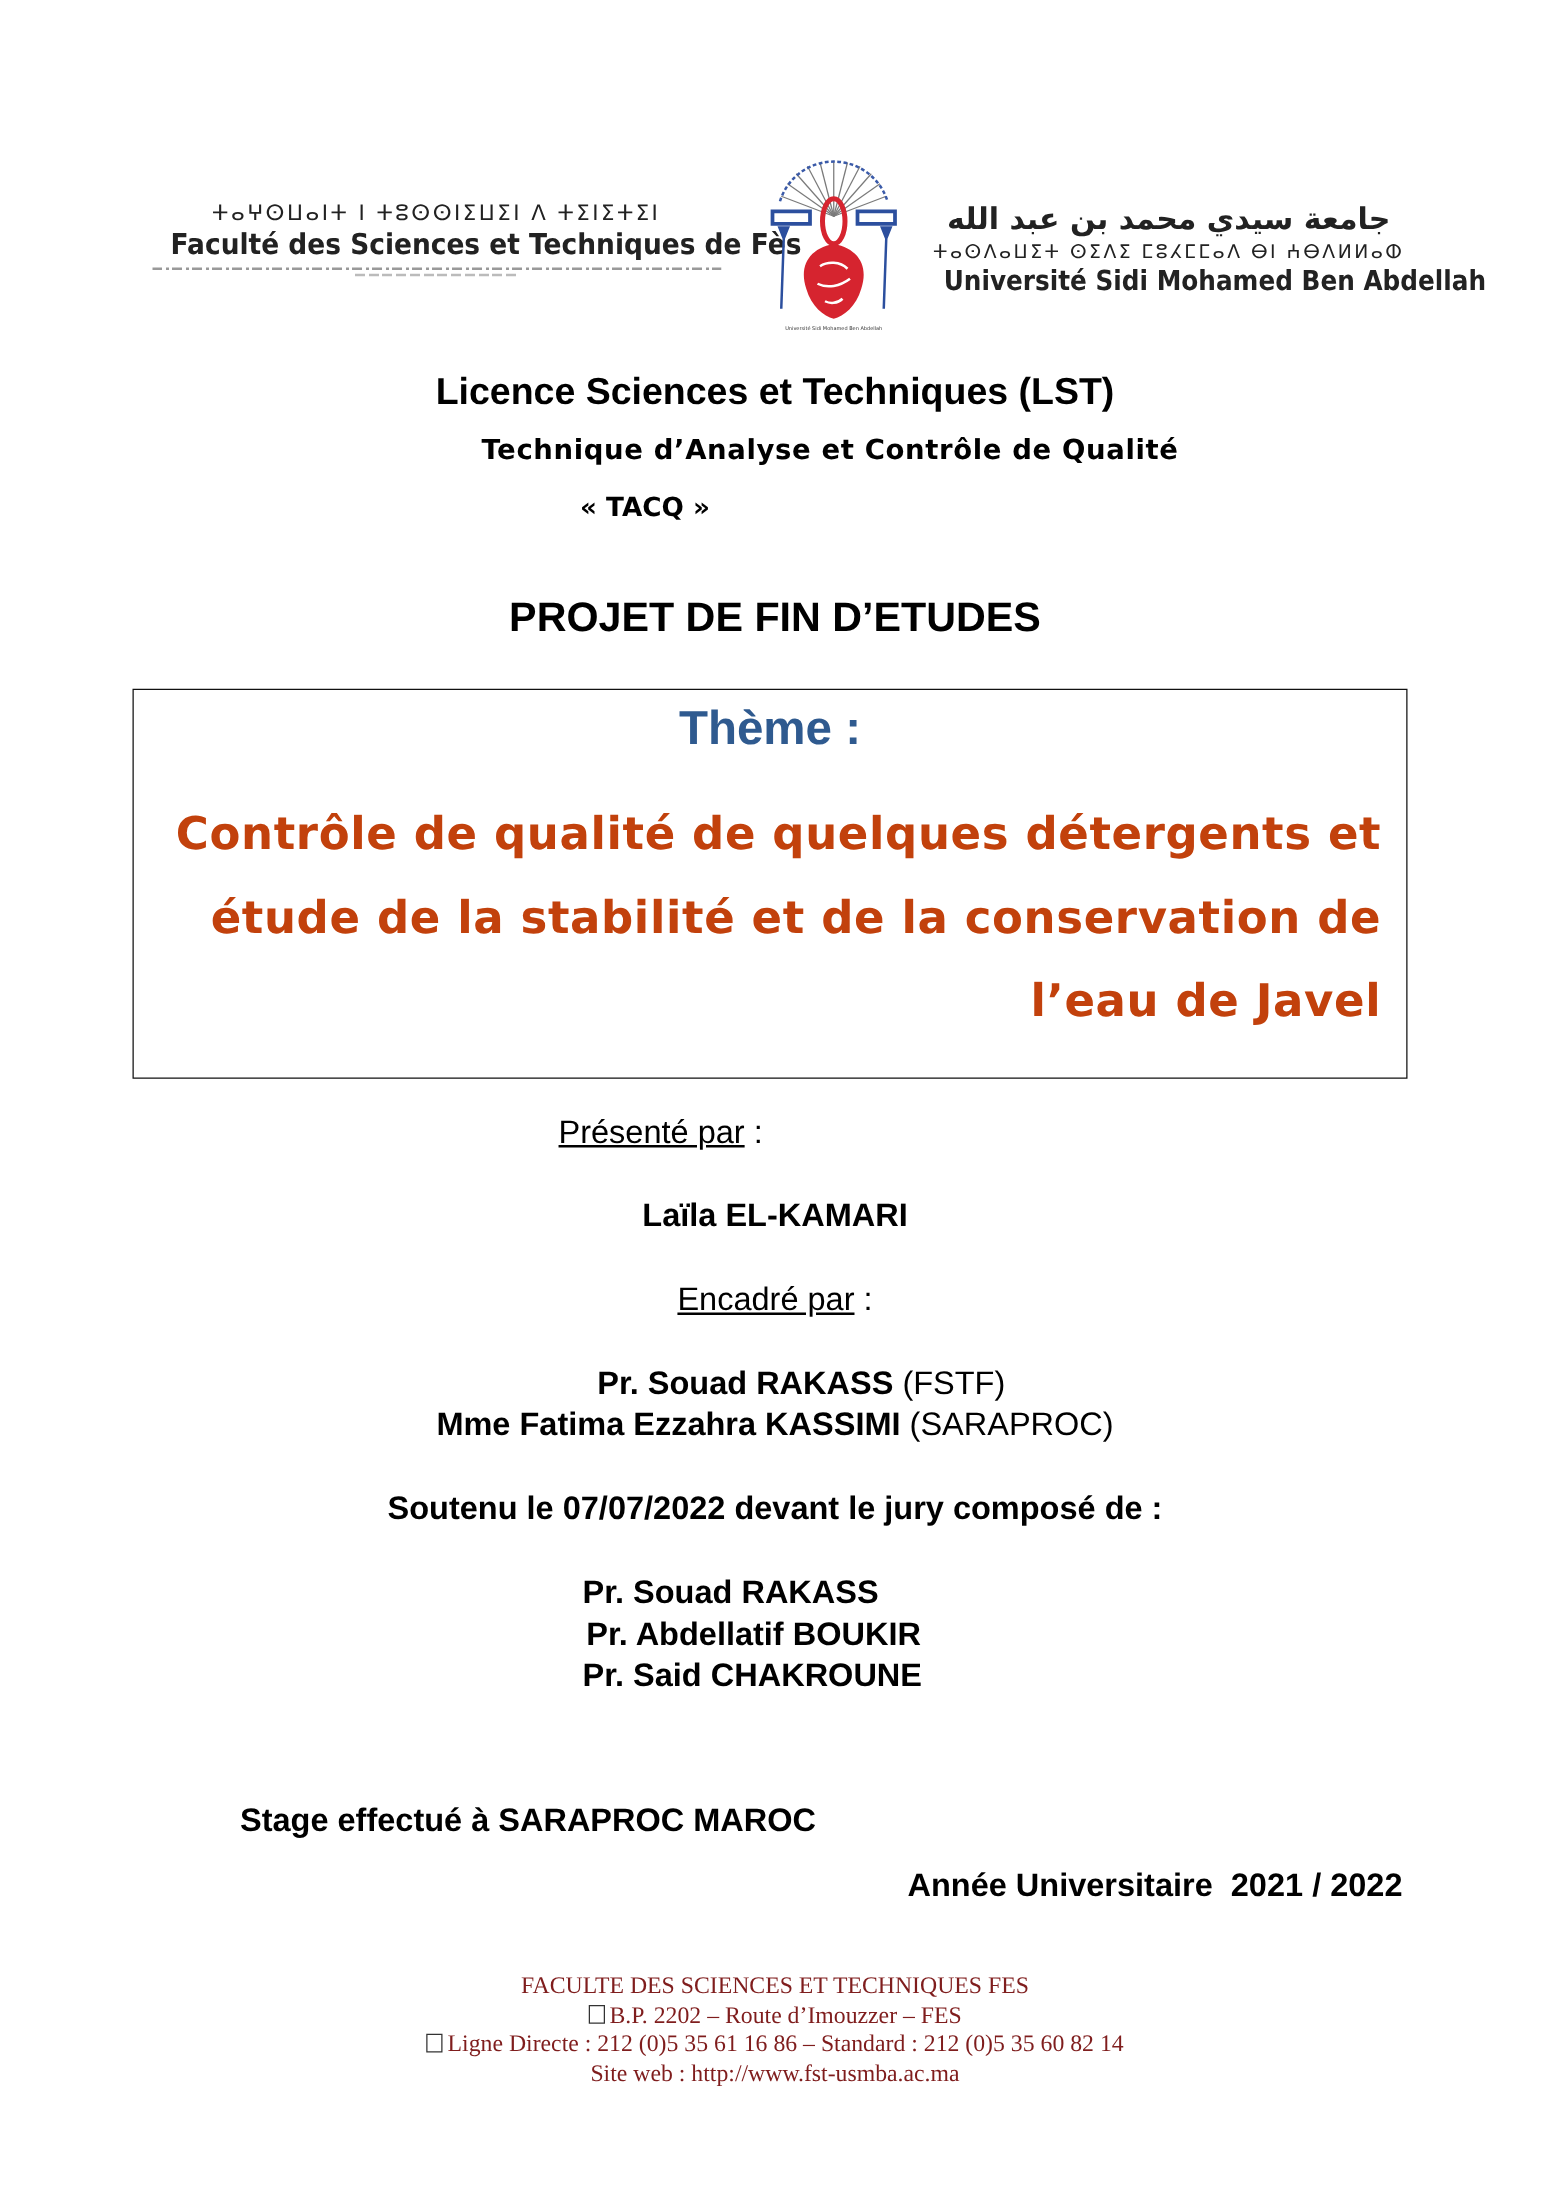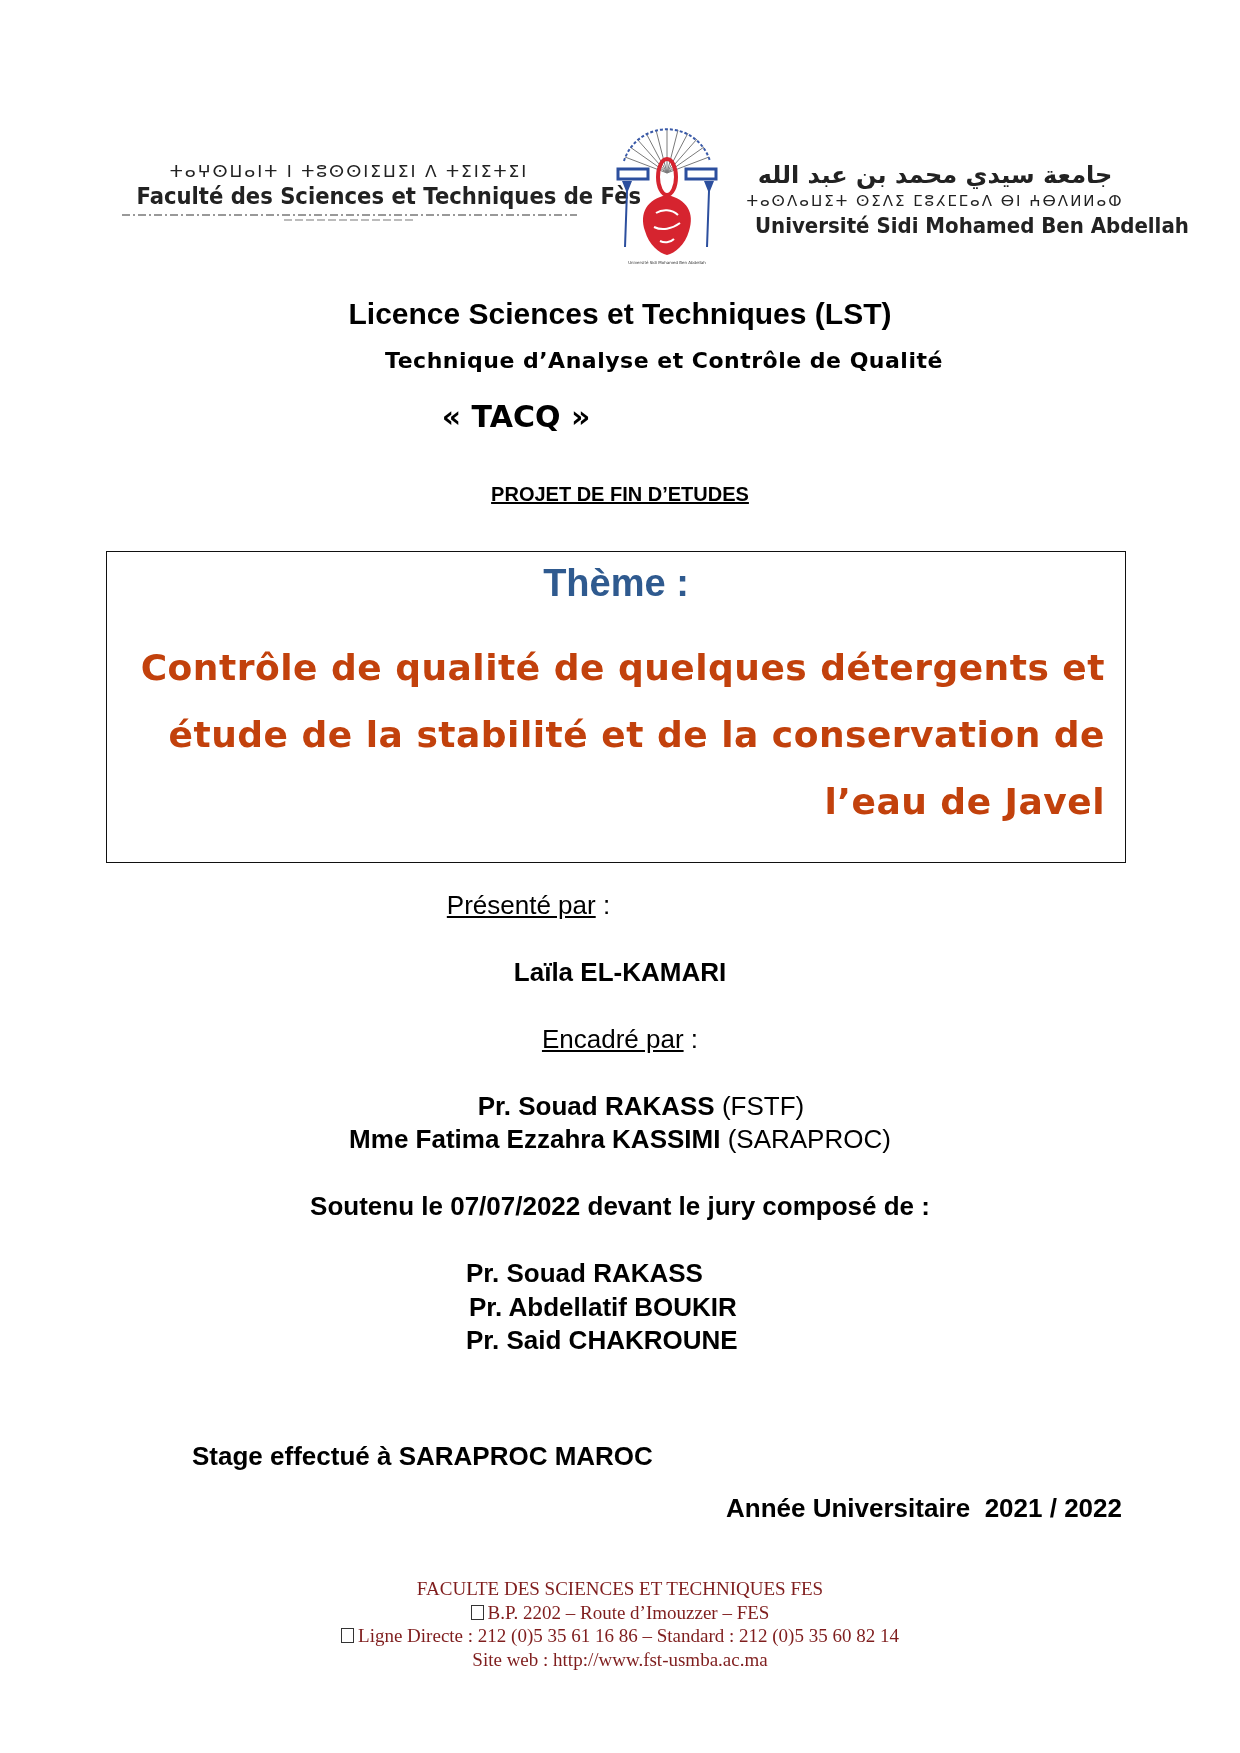--- a/index.html
+++ b/index.html
@@ -18,22 +18,22 @@
   .usmba-emblem { left: 612px; top: 115px; width: 110px; height: 152px; }
 
   .usmba-logo { left: 735px; top: 160px; width: 400px; text-align: center; }
   .usmba-ar { font-family: "DejaVu Sans", sans-serif; font-size: 24px; font-weight: bold; color: #222; line-height: 30px; direction: rtl; }
   .usmba-tf { font-family: "DejaVu Sans", sans-serif; font-size: 15px; color: #222; letter-spacing: 2px; line-height: 22px; }
   .usmba-fr { font-family: "DejaVu Sans", sans-serif; font-size: 22px; font-weight: bold; color: #222; line-height: 28px; transform: scaleX(0.9); transform-origin: center; white-space: nowrap; }
 
   
   .lst-title { left: 0; width: 1240px; top: 296px; font-size: 30px; font-weight: bold; line-height: 36px; }
   .tacq-title { left: 0; width: 1240px; top: 340px; font-family: "DejaVu Sans", sans-serif; font-size: 22px; font-weight: bold; line-height: 42px; letter-spacing: 0.5px; padding-left: 44px; }
-  .tacq-abbr { left: 0; width: 1032px; top: 385px; font-family: "DejaVu Sans", sans-serif; font-size: 30px; font-weight: bold; line-height: 42px; margin-top: 11px; }
-  .pfe-title { left: 0; width: 1240px; top: 476px; font-size: 20px; font-weight: bold; text-decoration: underline; line-height: 36px; }
+  .tacq-abbr { left: 0; width: 1032px; top: 385px; font-family: "DejaVu Sans", sans-serif; font-size: 21px; font-weight: bold; line-height: 42px; }
+  .pfe-title { left: 0; width: 1240px; top: 476px; font-size: 33px; font-weight: bold; line-height: 36px; }
 
   
   .theme-box { left: 106px; top: 551px; width: 1020px; height: 312px; border: 1.5px solid #111; box-sizing: border-box; }
   .theme-label { position: absolute; left: 0; width: 100%; top: 8px; text-align: center; color: #2f5a8f; font-size: 38px; font-weight: bold; line-height: 46px; }
   .theme-text { position: absolute; left: 20px; right: 20px; top: 82px; text-align: right; color: #c2410c; font-family: "DejaVu Sans", sans-serif; font-size: 36px; font-weight: bold; line-height: 67px; letter-spacing: 0.5px; }
 
   
   .presented-label { left: 0; width: 1057px; top: 889px; font-size: 26px; line-height: 32px; }
   .u { text-decoration: underline; }
   .student-name { left: 0; width: 1240px; top: 956px; font-size: 26px; font-weight: bold; line-height: 32px; }

